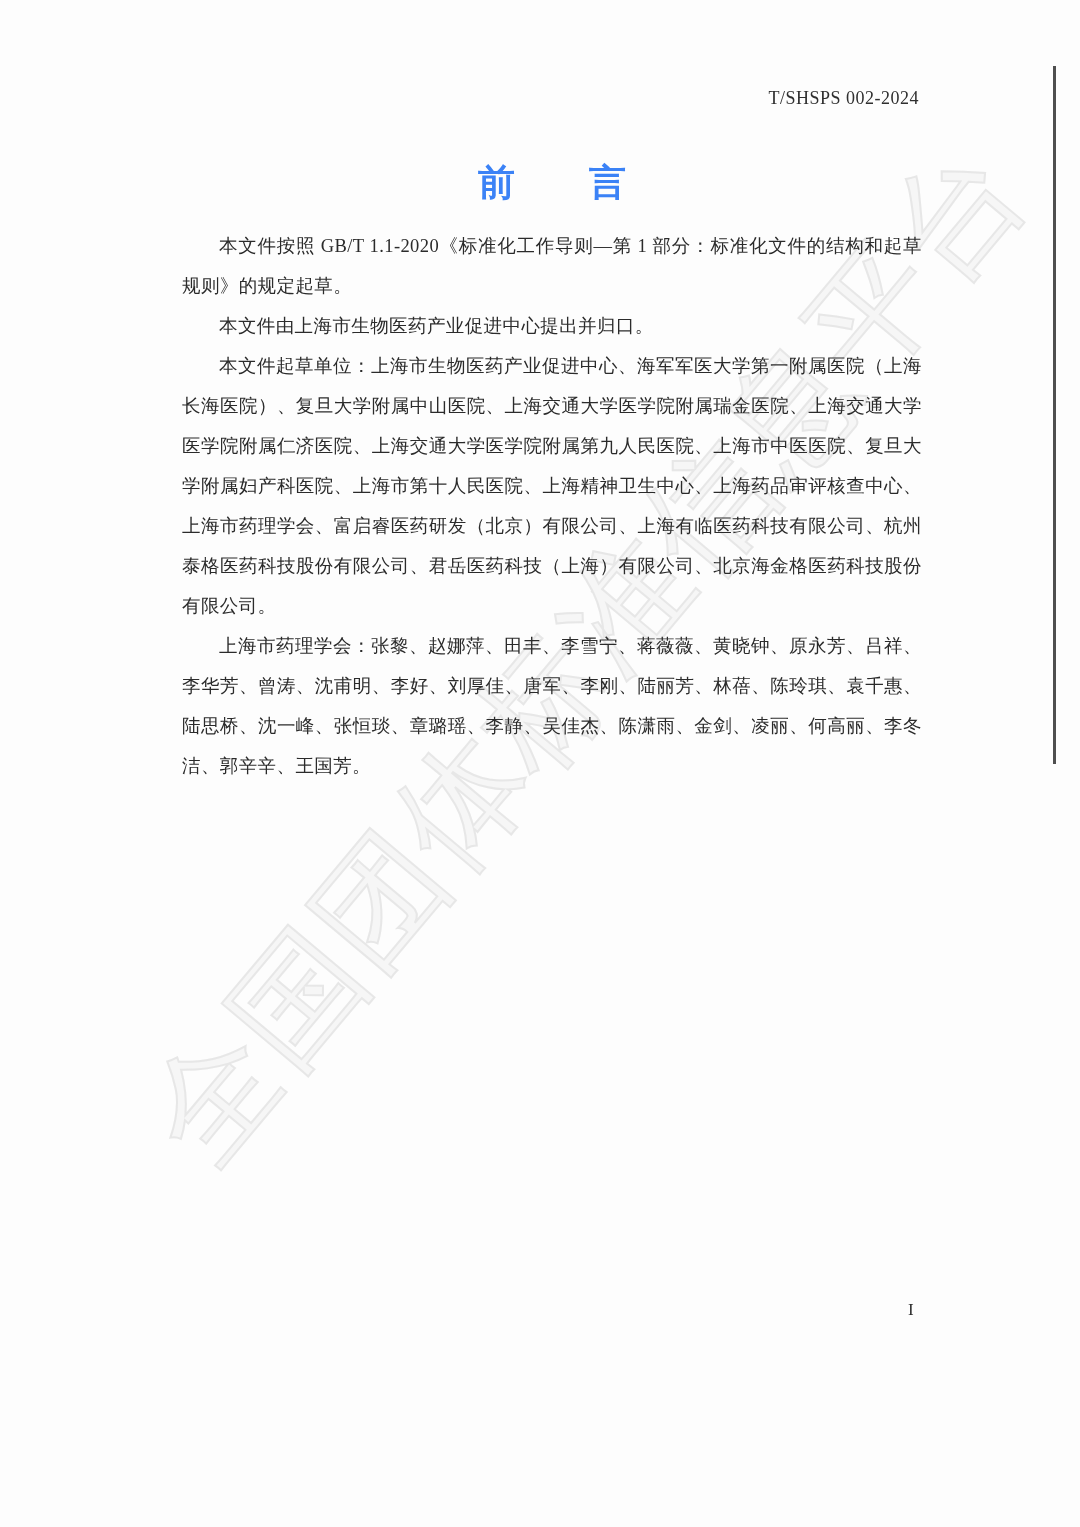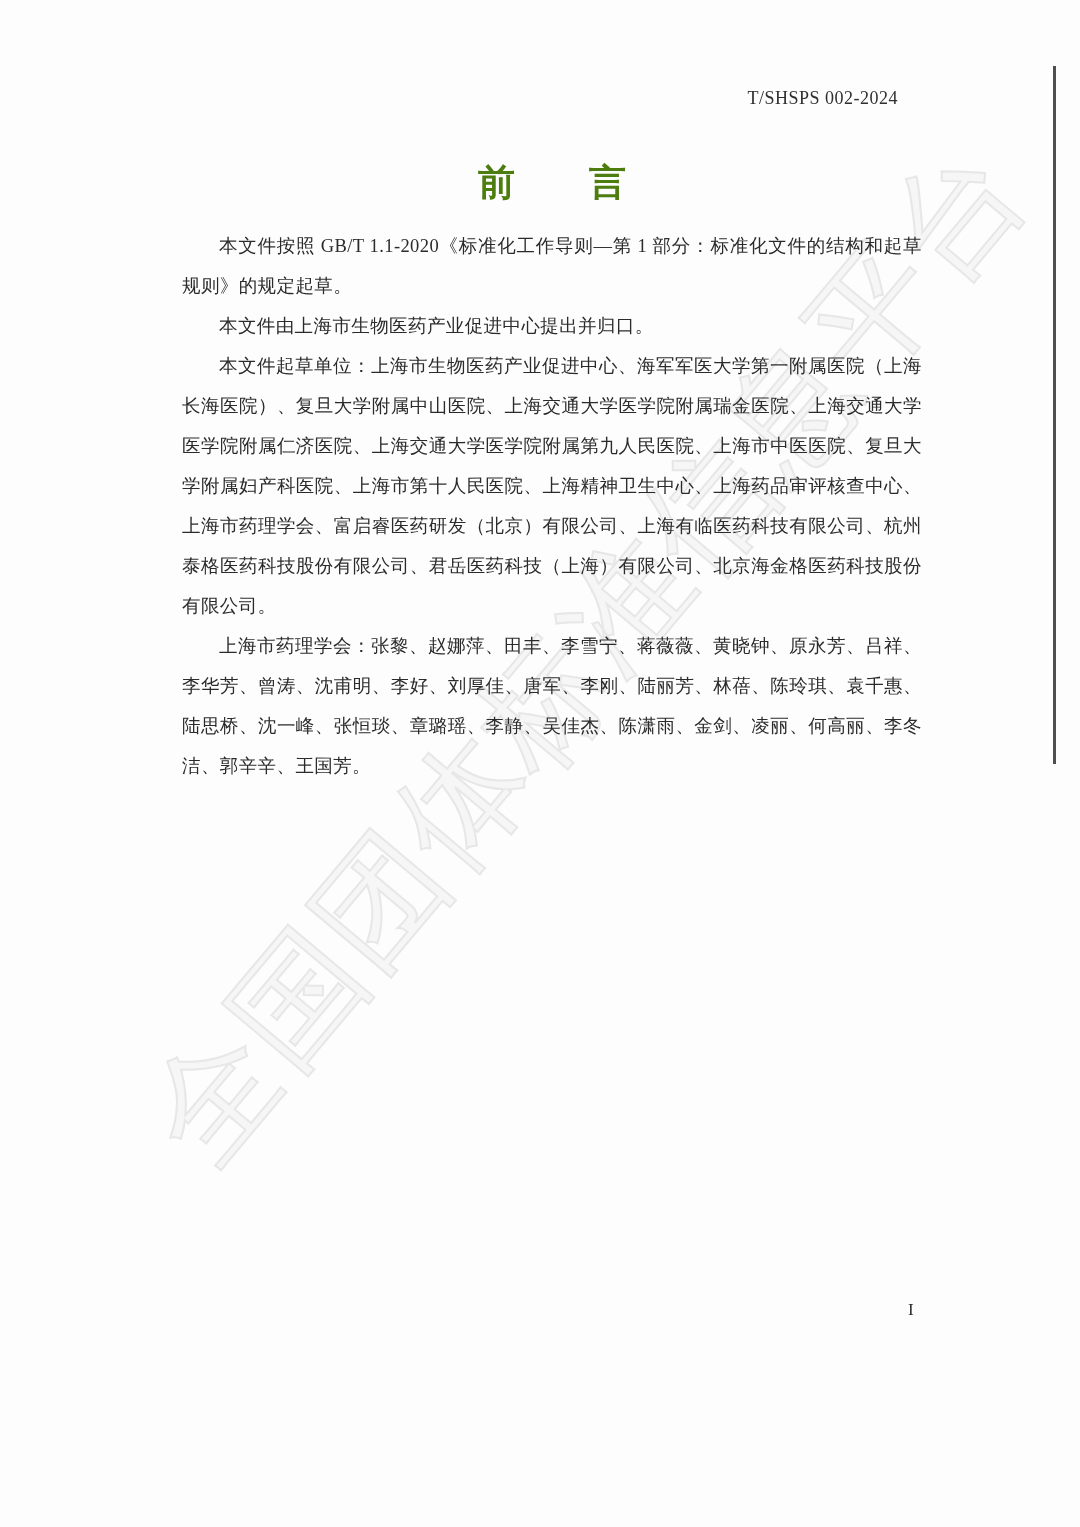--- a/index.html
+++ b/index.html
@@ -27,41 +27,41 @@
     letter-spacing: 2px;
     font-family: "Liberation Sans", "DejaVu Sans", sans-serif;
     color: #f6f6f6;
     -webkit-text-stroke: 2px #e7e7e7;
     z-index: 0;
     user-select: none;
     pointer-events: none;
   }
   .header-code {
     position: absolute;
-    top: 88px; right: 182px;
+    top: 88px; right: 161px;
     font-size: 18px;
     color: #2f2f2f;
     letter-spacing: 0.5px;
     z-index: 2;
   }
   
   .edge-line {
     position: absolute;
     left: 1053px; top: 66px;
     width: 3px; height: 698px;
     background: #4f4f4f;
     z-index: 2;
   }
   .doc-title {
     position: absolute;
     top: 158px; left: 182px; width: 740px;
     text-align: center;
     font-size: 37px;
     font-weight: 700;
-    color: #4d7c0f;
+    color: #3b82f6;
     z-index: 2;
   }
   .body-text {
     position: absolute;
     top: 226px; left: 182px; width: 740px;
     z-index: 2;
     color: #2b2b2b;
     font-size: 18.5px;
     line-height: 40px;
     letter-spacing: 0.4px;

